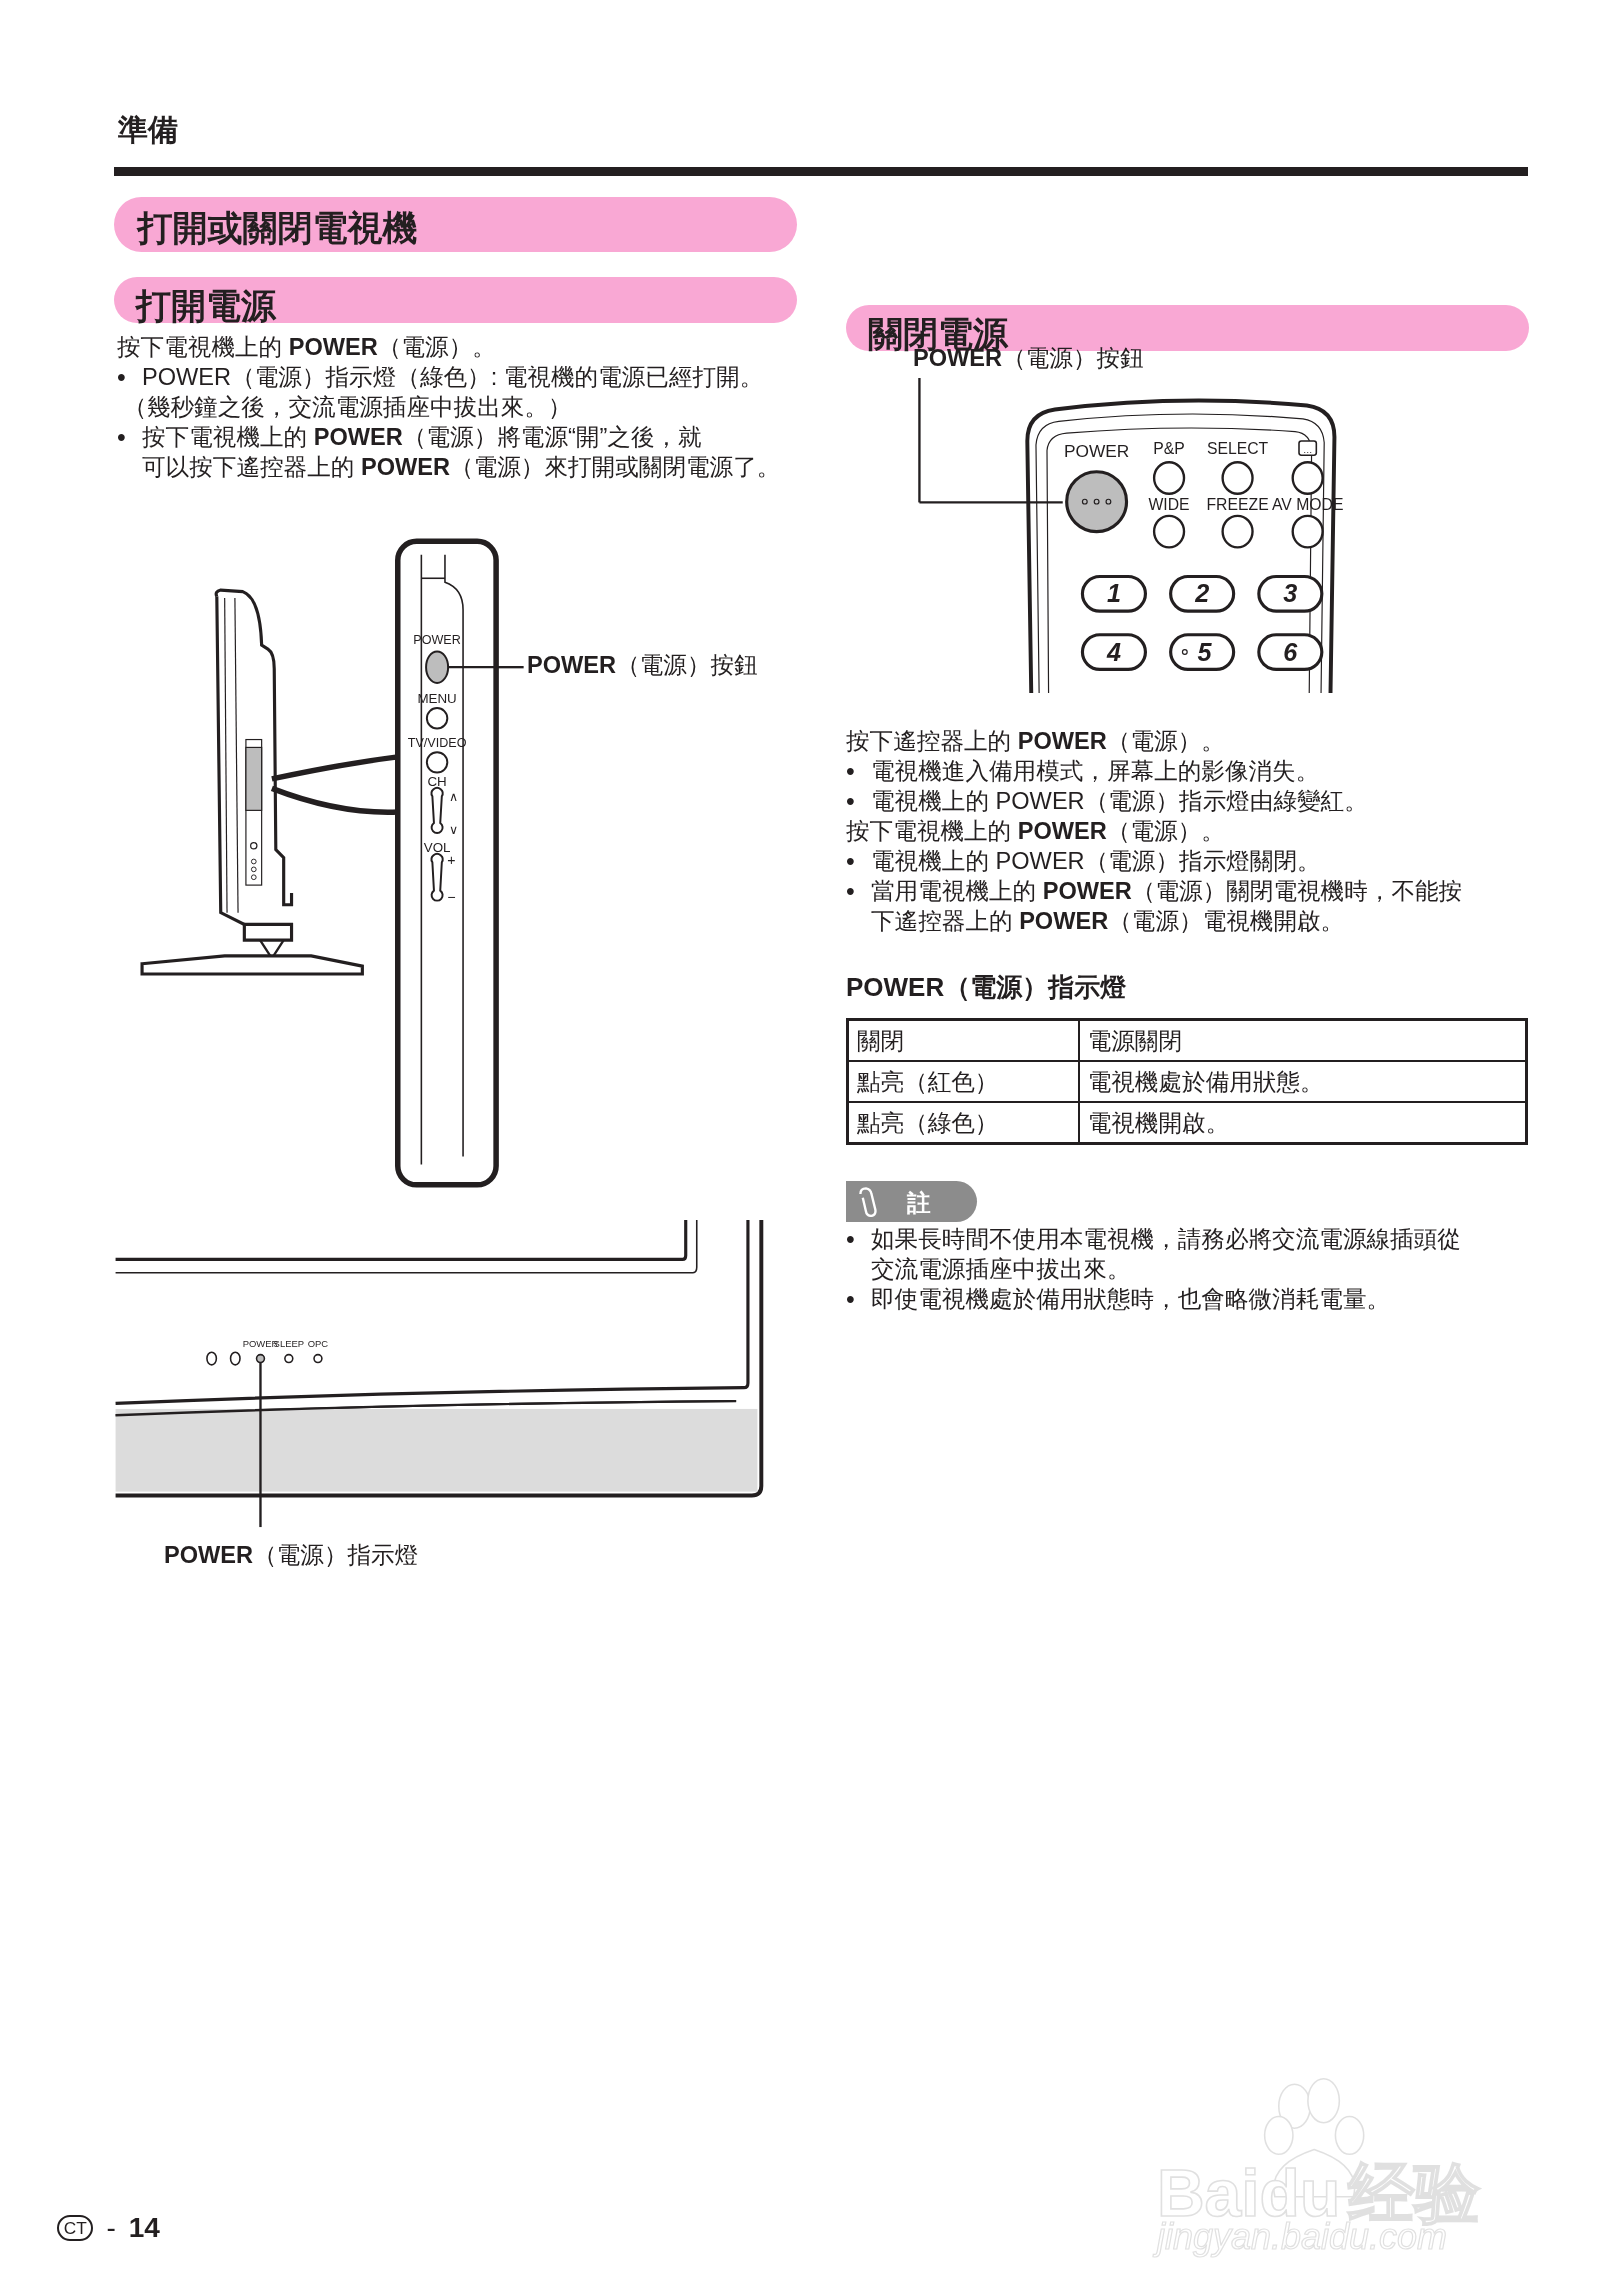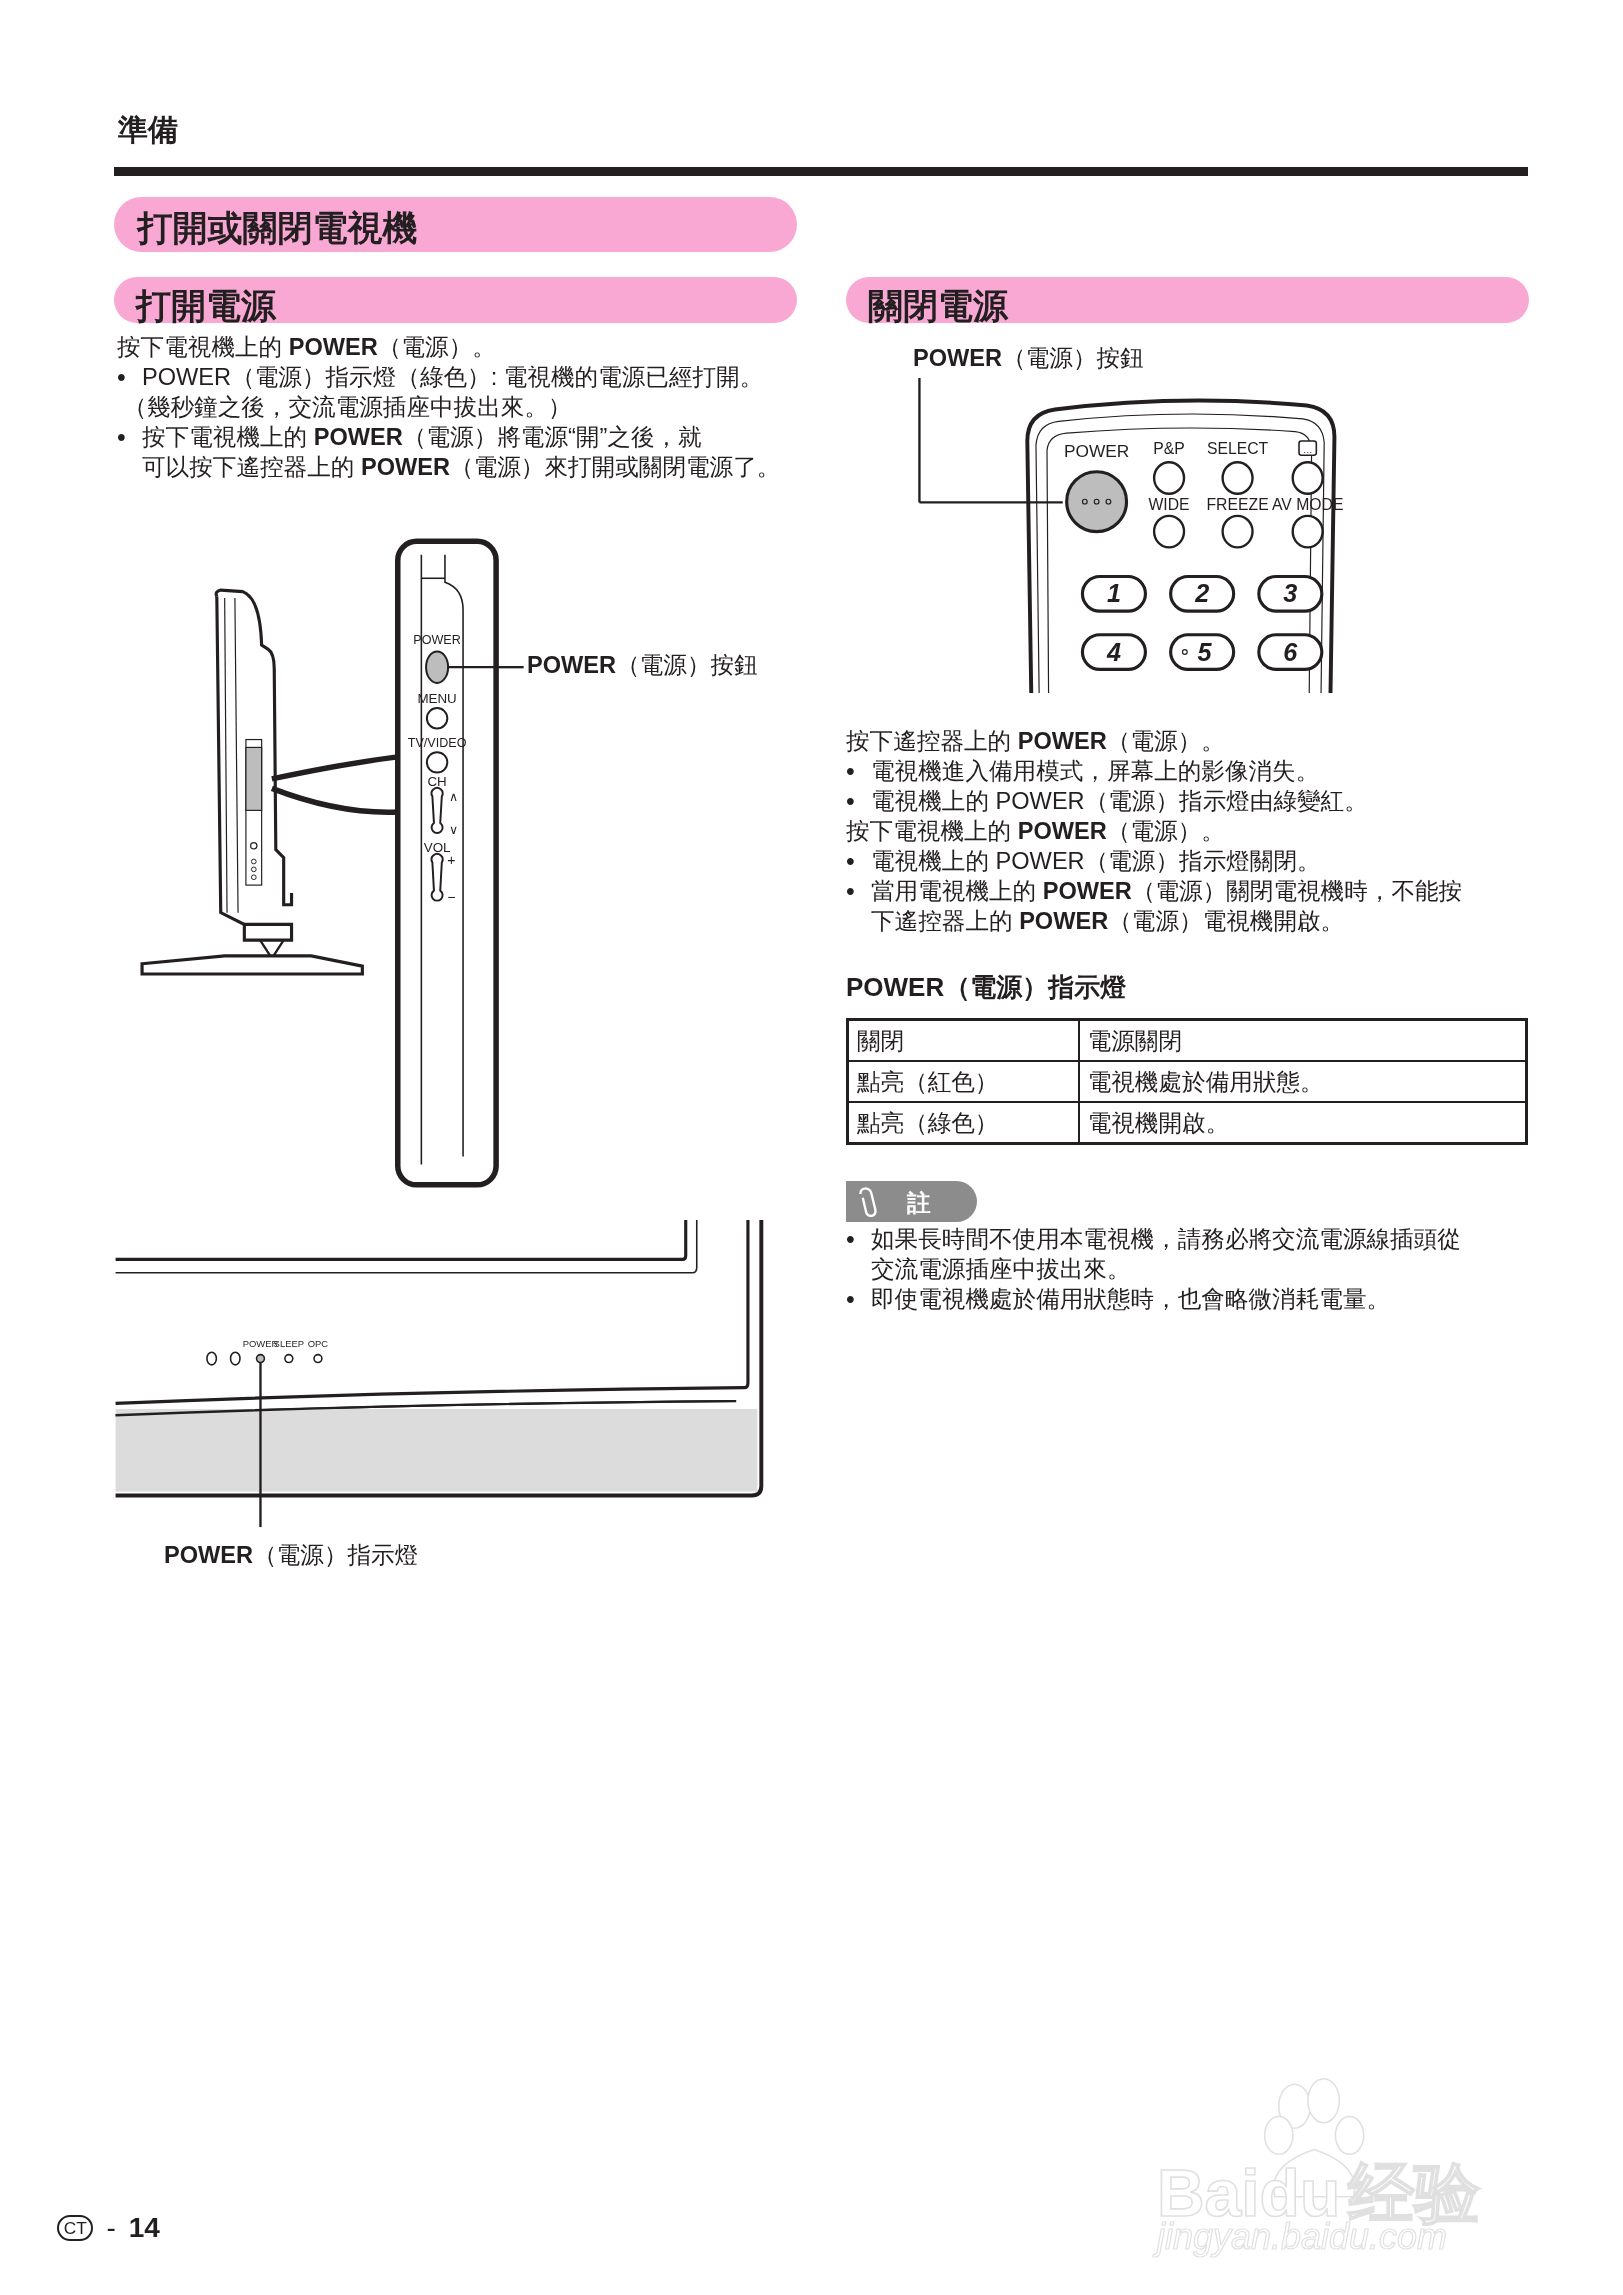--- a/index.html
+++ b/index.html
@@ -29,21 +29,21 @@
 </head>
 <body>
 
 <div class="abs section-label">準備</div>
 <div class="abs rule"></div>
 
 <div class="abs pill pill-main">打開或關閉電視機</div>
 
 <div class="abs pill pill-sub" style="left:114px;">打開電源</div>
 
-<div class="abs pill pill-sub" style="left:846px;">關閉電源</div>
+<div class="abs pill pill-sub" style="left:846px;margin-top:28px;">關閉電源</div>
 
 <div class="abs txt" style="left:117px; top:332px; width:685px;">
   <div>
     <span>按下電視機上的 </span><b>POWER</b><span>（電源）。</span>
   </div>
   <div class="bullet">
     <span>POWER（電源）指示燈（綠色）: 電視機的電源已經打開。</span>
   </div>
   <div style="padding-left:6.3px;">（幾秒鐘之後，交流電源插座中拔出來。）</div>
   <div class="bullet">

